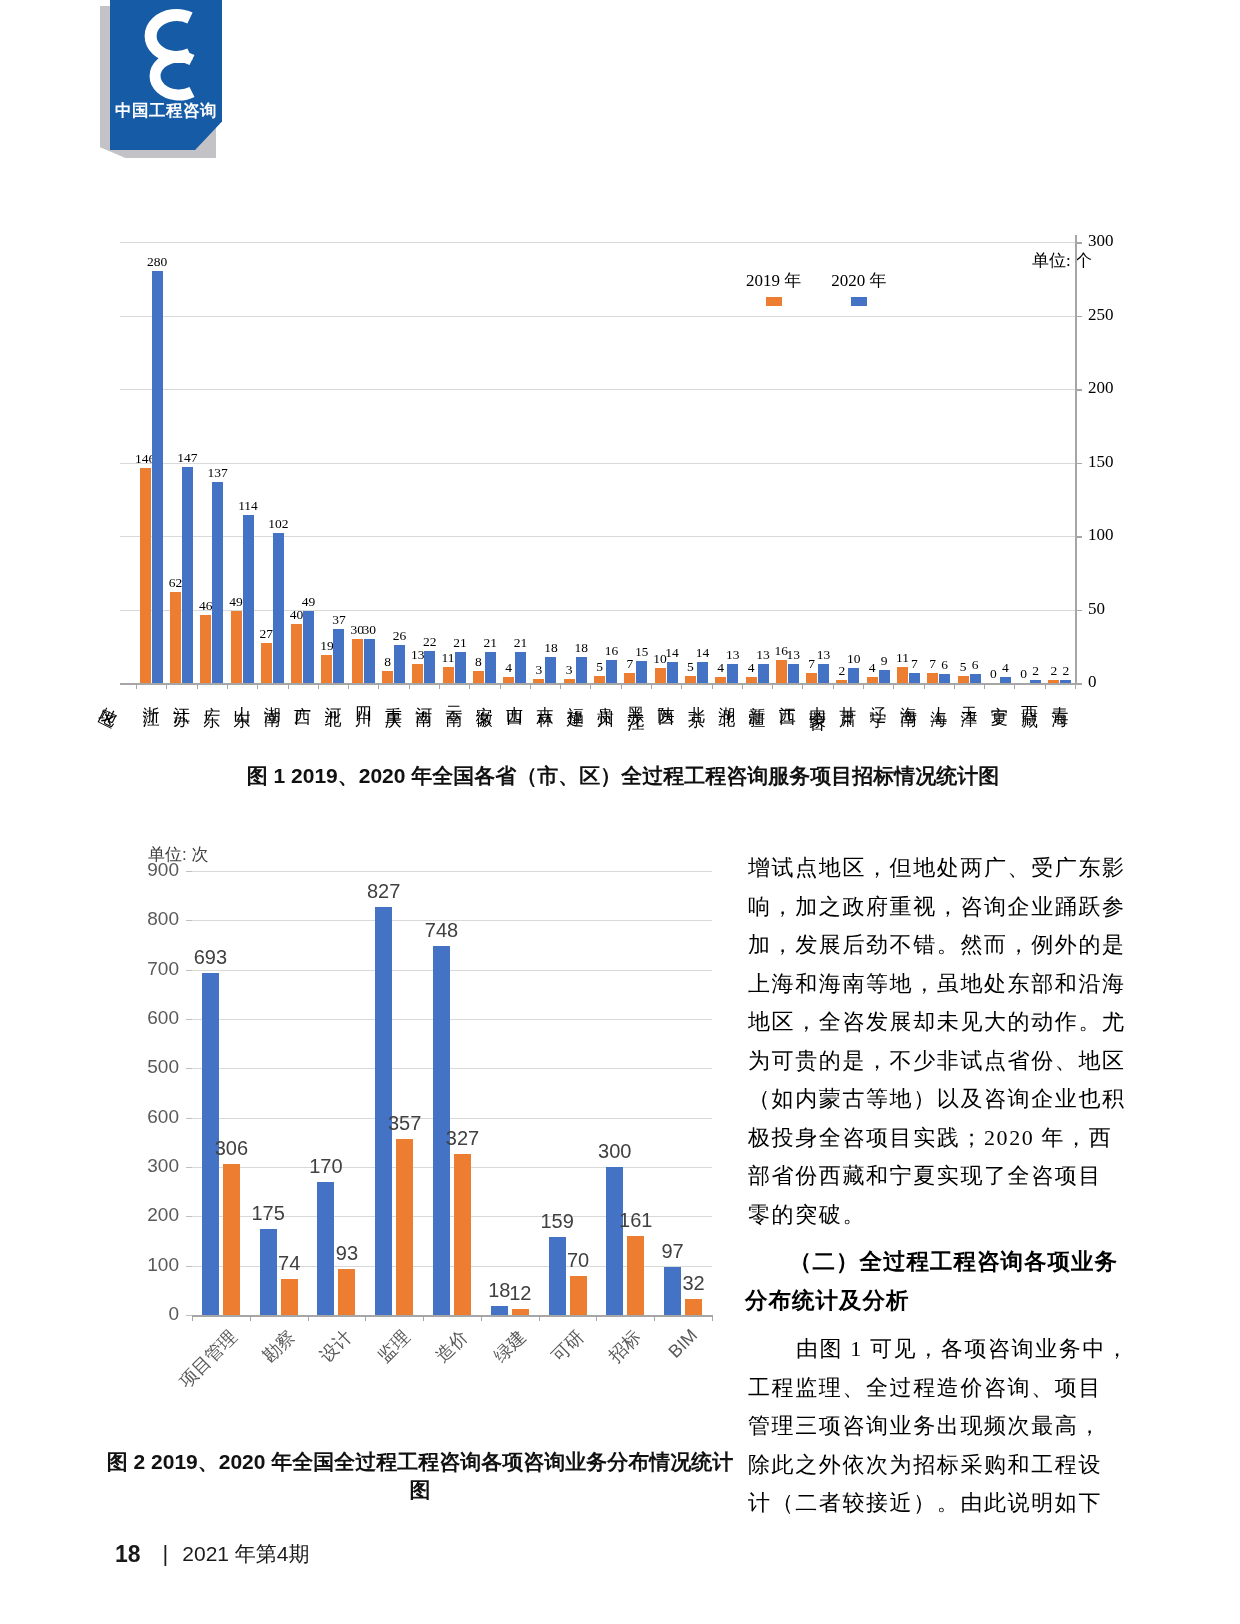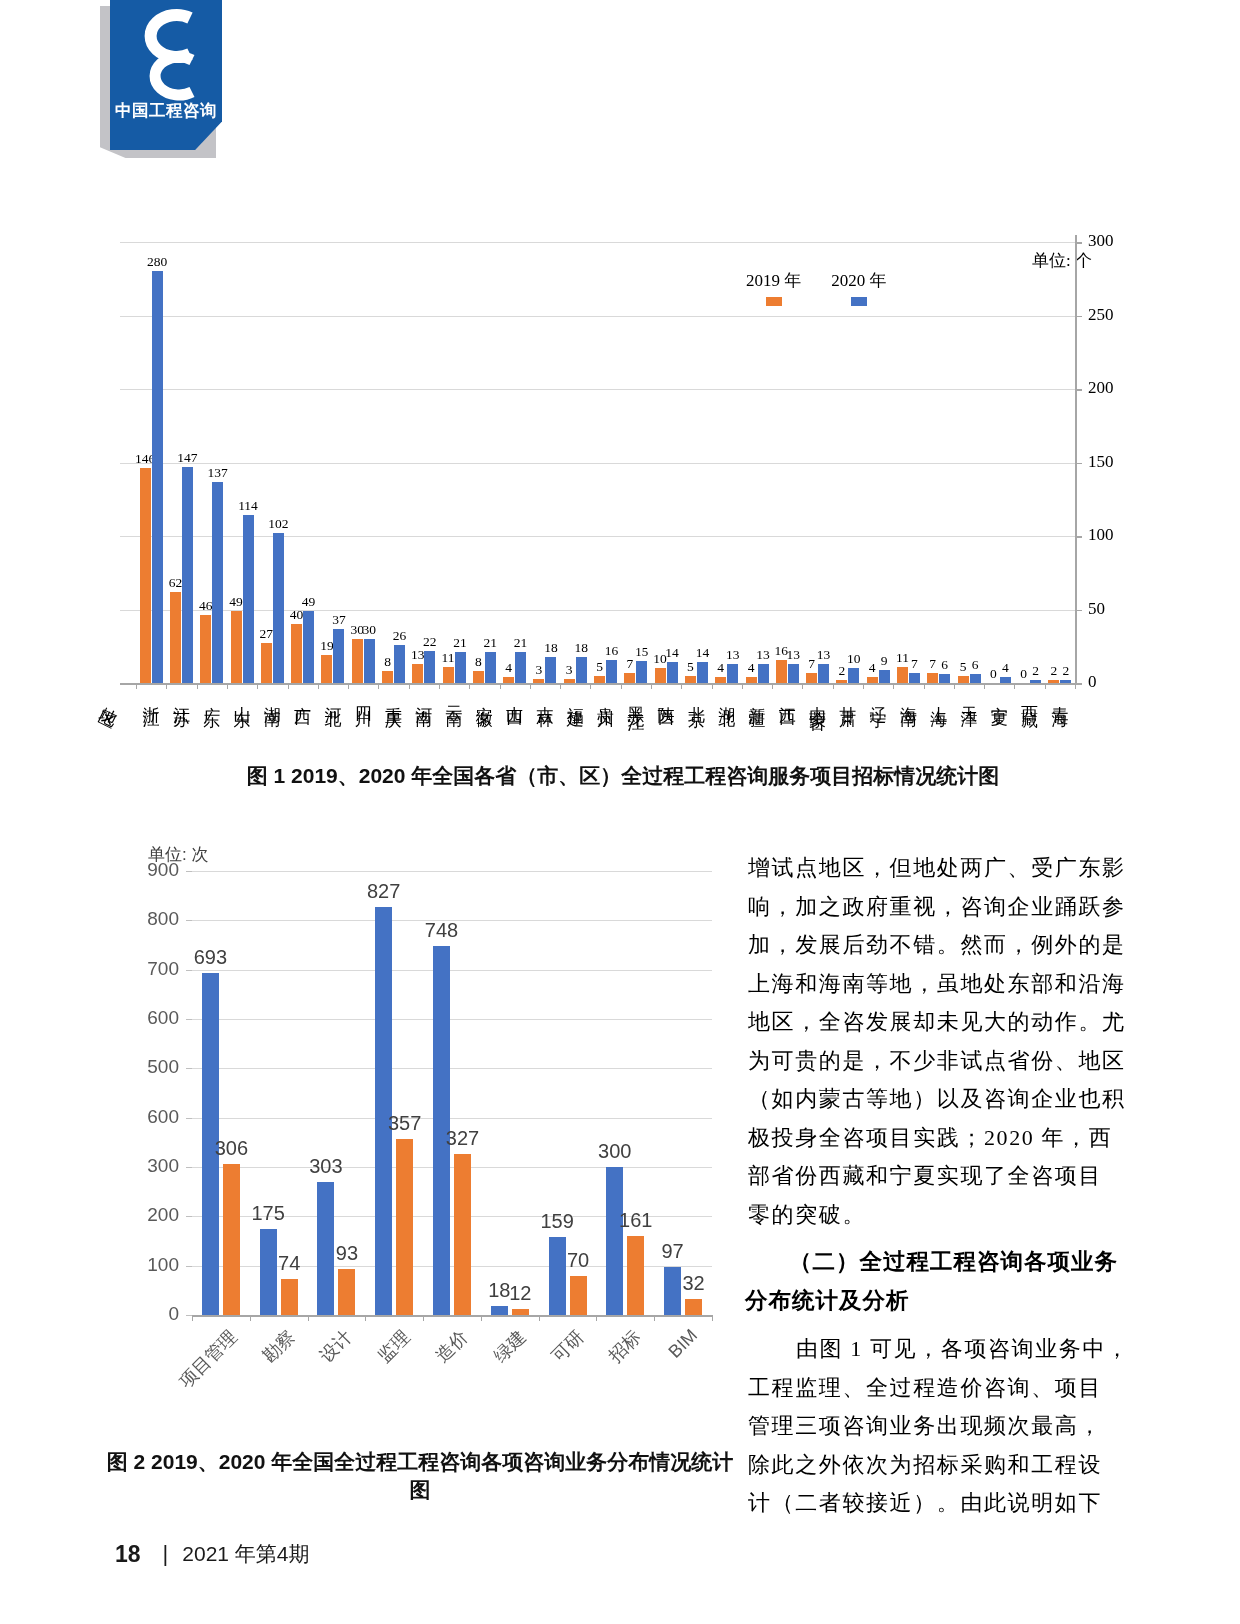--- a/index.html
+++ b/index.html
@@ -336,21 +336,21 @@
       <div style="position: absolute; right: 0px; top: 0px; white-space: nowrap; transform: rotate(-45deg); transform-origin: right top; font-size: 18px; color: rgb(89, 89, 89); font-family: &quot;Liberation Sans&quot;, sans-serif;">项目管理</div>
     </div>
     <div style="position: absolute; left: 119.7px; top: 383.7px; width: 17px; height: 86.3px; background: rgb(68, 114, 196);"></div>
     <div style="position: absolute; left: 128.2px; top: 356.7px; transform: translateX(-50%); font-size: 20px; color: rgb(64, 64, 64); font-family: &quot;Liberation Sans&quot;, sans-serif; white-space: nowrap;">175</div>
     <div style="position: absolute; left: 140.7px; top: 433.5px; width: 17px; height: 36.5px; background: rgb(237, 125, 49);"></div>
     <div style="position: absolute; left: 149.2px; top: 406.5px; transform: translateX(-50%); font-size: 20px; color: rgb(64, 64, 64); font-family: &quot;Liberation Sans&quot;, sans-serif; white-space: nowrap;">74</div>
     <div style="position: absolute; left: 142.7px; top: 480px; width: 0px; height: 0px;">
       <div style="position: absolute; right: 0px; top: 0px; white-space: nowrap; transform: rotate(-45deg); transform-origin: right top; font-size: 18px; color: rgb(89, 89, 89); font-family: &quot;Liberation Sans&quot;, sans-serif;">勘察</div>
     </div>
     <div style="position: absolute; left: 177.4px; top: 337.3px; width: 17px; height: 132.7px; background: rgb(68, 114, 196);"></div>
-    <div style="position: absolute; left: 185.9px; top: 310.3px; transform: translateX(-50%); font-size: 20px; color: rgb(64, 64, 64); font-family: &quot;Liberation Sans&quot;, sans-serif; white-space: nowrap;">303</div>
+    <div style="position: absolute; left: 185.9px; top: 310.3px; transform: translateX(-50%); font-size: 20px; color: rgb(64, 64, 64); font-family: &quot;Liberation Sans&quot;, sans-serif; white-space: nowrap;">170</div>
     <div style="position: absolute; left: 198.4px; top: 424.1px; width: 17px; height: 45.9px; background: rgb(237, 125, 49);"></div>
     <div style="position: absolute; left: 206.9px; top: 397.1px; transform: translateX(-50%); font-size: 20px; color: rgb(64, 64, 64); font-family: &quot;Liberation Sans&quot;, sans-serif; white-space: nowrap;">93</div>
     <div style="position: absolute; left: 200.4px; top: 480px; width: 0px; height: 0px;">
       <div style="position: absolute; right: 0px; top: 0px; white-space: nowrap; transform: rotate(-45deg); transform-origin: right top; font-size: 18px; color: rgb(89, 89, 89); font-family: &quot;Liberation Sans&quot;, sans-serif;">设计</div>
     </div>
     <div style="position: absolute; left: 235.2px; top: 62px; width: 17px; height: 408px; background: rgb(68, 114, 196);"></div>
     <div style="position: absolute; left: 243.7px; top: 35px; transform: translateX(-50%); font-size: 20px; color: rgb(64, 64, 64); font-family: &quot;Liberation Sans&quot;, sans-serif; white-space: nowrap;">827</div>
     <div style="position: absolute; left: 256.2px; top: 293.9px; width: 17px; height: 176.1px; background: rgb(237, 125, 49);"></div>
     <div style="position: absolute; left: 264.7px; top: 266.9px; transform: translateX(-50%); font-size: 20px; color: rgb(64, 64, 64); font-family: &quot;Liberation Sans&quot;, sans-serif; white-space: nowrap;">357</div>
     <div style="position: absolute; left: 258.2px; top: 480px; width: 0px; height: 0px;">

